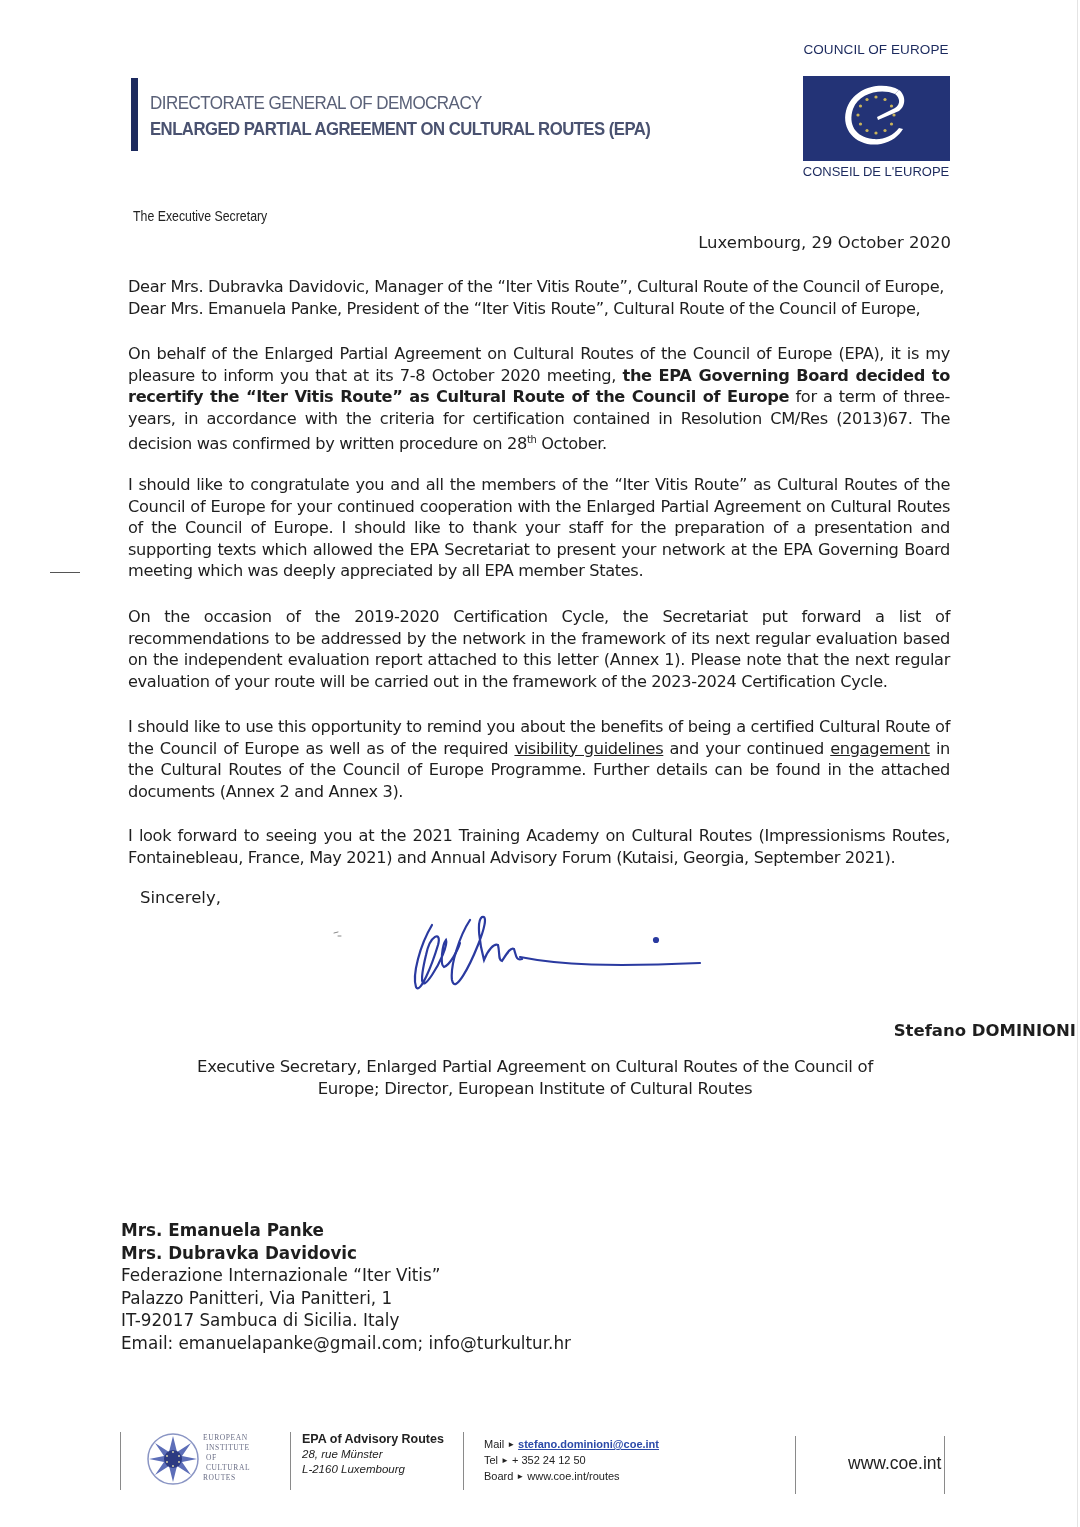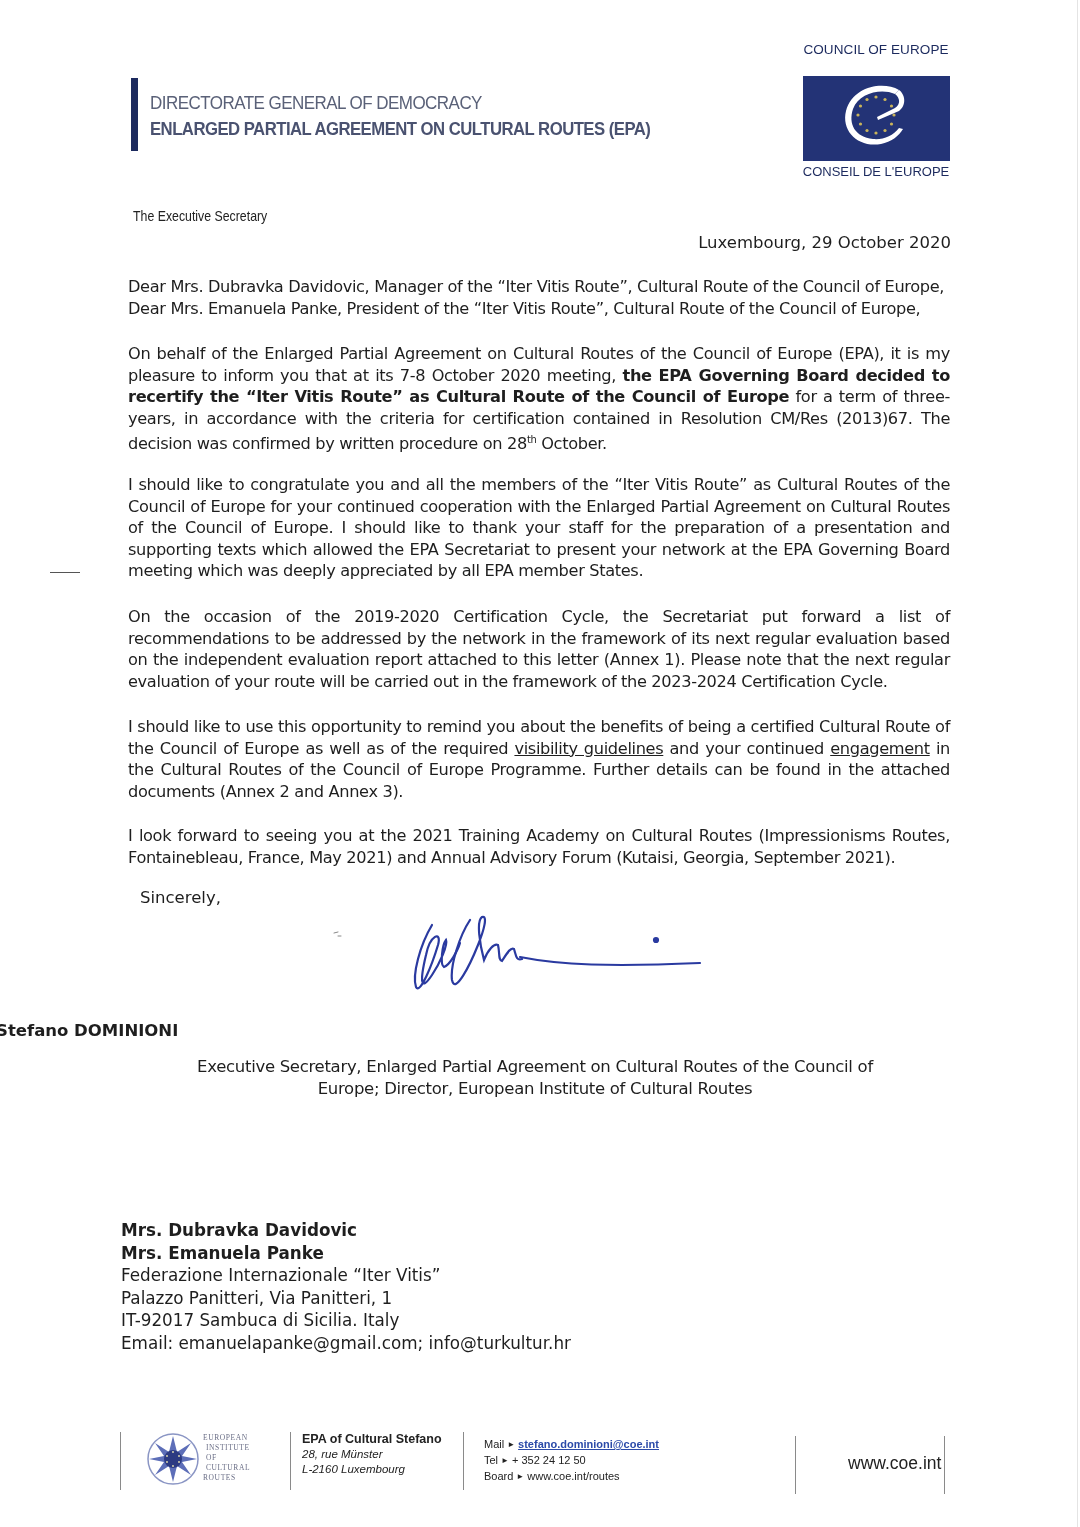--- a/index.html
+++ b/index.html
@@ -29,21 +29,21 @@
   .p1 { top: 343px; }
   .p2 { top: 474px; }
   .p3 { top: 606px; }
   .p4 { top: 716px; }
   .p5 { top: 825px; }
   .sincerely { position: absolute; left: 125px; top: 888px; font-size: 16.5px; margin-left: 15px; }
 
   .margin-mark { position: absolute; left: 50px; top: 572px; width: 30px; height: 1px; background: #555; }
 
   .signature { position: absolute; left: 320px; top: 905px; width: 400px; height: 110px; }
-  .signer-name { position: absolute; left: 0; width: 1080px; top: 1021px; text-align: left; font-weight: bold; font-size: 16.5px; padding-left: 0; }
+  .signer-name { position: absolute; left: 0; width: 1080px; top: 1021px; text-align: right; font-weight: bold; font-size: 16.5px; padding-left: 0; }
   .signer-name span { position: relative; left: -4px; }
   .signer-title { position: absolute; left: 190px; width: 690px; top: 1044px; text-align: center; font-size: 16.5px; line-height: 22px; letter-spacing: -0.3px; margin-top: 12px; }
 
   .recipient { position: absolute; left: 121px; top: 1219px; font-size: 16.8px; line-height: 22.5px; color: #1e1e1e; }
   .recipient .bold { font-weight: bold; }
 
   
   .foot-div { position: absolute; width: 1px; background: #8a8a8a; }
   .eicr-logo { position: absolute; left: 146px; top: 1432px; width: 54px; height: 54px; }
   .eicr-text { position: absolute; left: 203px; top: 1433px; font-family: "Liberation Serif", serif; font-size: 7.5px; line-height: 10px; color: #6a6e86; letter-spacing: 0.6px; }
@@ -119,22 +119,22 @@
     <circle cx="336" cy="35" r="2" fill="#2a3aa0"></circle>
   </svg>
 </div>
 <div class="signer-name"><span>Stefano DOMINIONI</span></div>
 <div class="signer-title">
   <div>Executive Secretary, Enlarged Partial Agreement on Cultural Routes of the Council of</div>
   <div>Europe; Director, European Institute of Cultural Routes</div>
 </div>
 
 <div class="recipient">
+  <div class="bold">Mrs. Emanuela Panke</div>
   <div class="bold">Mrs. Dubravka Davidovic</div>
-  <div class="bold">Mrs. Emanuela Panke</div>
   <div>Federazione Internazionale “Iter Vitis”</div>
   <div>Palazzo Panitteri, Via Panitteri, 1</div>
   <div>IT-92017 Sambuca di Sicilia. Italy</div>
   <div>Email: emanuelapanke@gmail.com; info@turkultur.hr</div>
 </div>
 
 <div class="foot-div" style="left:120px; top:1432px; height:58px;"></div>
 <div class="eicr-logo">
   <svg width="54" height="54" viewBox="0 0 54 54">
     <circle cx="27" cy="27" r="25" fill="none" stroke="#8a95c4" stroke-width="1.5"></circle>
@@ -154,21 +154,21 @@
 </div>
 <div class="eicr-text">
   <div>EUROPEAN</div>
   <div>INSTITUTE</div>
   <div>OF</div>
   <div>CULTURAL</div>
   <div>ROUTES</div>
 </div>
 <div class="foot-div" style="left:290px; top:1432px; height:58px;"></div>
 <div class="epa-block">
-  <div class="t">EPA of Cultural Stefano</div>
+  <div class="t">EPA of Advisory Routes</div>
   <div class="i">28, rue Münster</div>
   <div class="i">L-2160 Luxembourg</div>
 </div>
 <div class="foot-div" style="left:463px; top:1432px; height:58px;"></div>
 <div class="contact-block">
   <div><span>Mail</span><span class="arrow">►</span><a>stefano.dominioni@coe.int</a></div>
   <div><span>Tel</span><span class="arrow">►</span><span>+ 352 24 12 50</span></div>
   <div><span>Board</span><span class="arrow">►</span><span>www.coe.int/routes</span></div>
 </div>
 <div class="foot-div" style="left:795px; top:1436px; height:58px;"></div>

